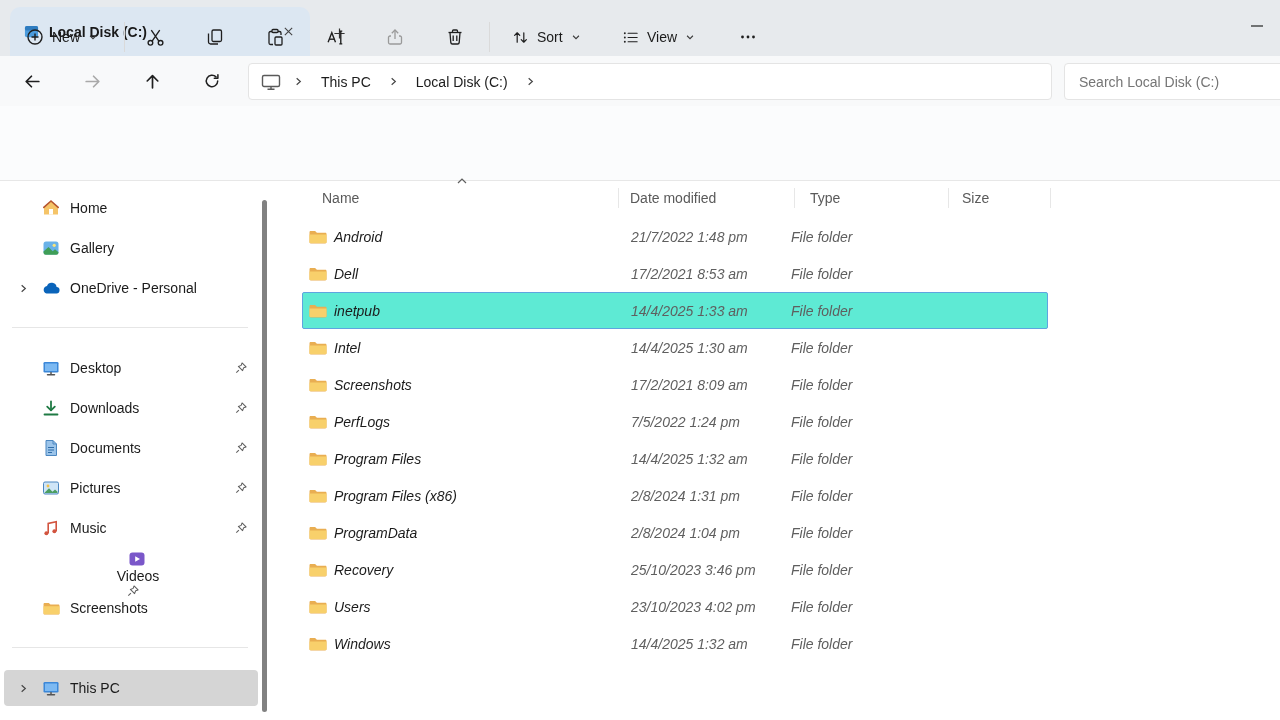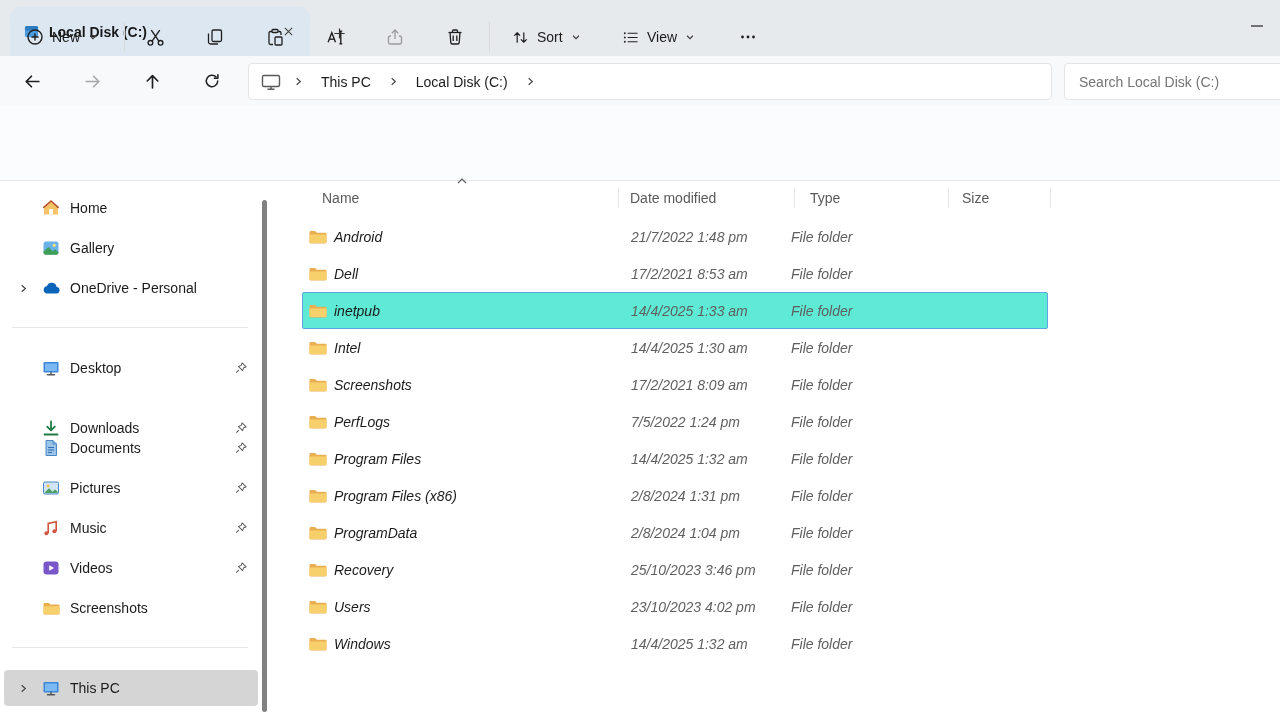--- a/index.html
+++ b/index.html
@@ -278,21 +278,21 @@
         </svg>
     </span>
     <span class="slabel">Desktop</span>
     <span class="pin">
       <svg viewBox="0 0 16 16" width="14" height="14" fill="none" stroke="#5f5f5f" stroke-width="1.2" stroke-linejoin="round">
           <path d="M9.2 2.2 13.8 6.8 11 7.8 9.8 11 5 6.2 8.2 5Z"></path>
           <path d="M5.6 10.4 2.6 13.4"></path>
         </svg>
     </span>
   </div>
-  <div class="sitem" style="top:410px;">
+  <div class="sitem" style="top:390px;">
     <span class="chevslot"></span>
     <span class="sicon">
       <svg viewBox="0 0 18 18" width="18" height="18" fill="none" stroke="#1f7a44" stroke-width="1.8" stroke-linecap="round" stroke-linejoin="round">
           <path d="M9 2.5v8.5"></path>
           <path d="M5.2 7.6 9 11.4l3.8-3.8"></path>
           <path d="M2.5 15.5h13"></path>
         </svg>
     </span>
     <span class="slabel">Downloads</span>
     <span class="pin">
@@ -346,21 +346,21 @@
         </svg>
     </span>
     <span class="slabel">Music</span>
     <span class="pin">
       <svg viewBox="0 0 16 16" width="14" height="14" fill="none" stroke="#5f5f5f" stroke-width="1.2" stroke-linejoin="round">
           <path d="M9.2 2.2 13.8 6.8 11 7.8 9.8 11 5 6.2 8.2 5Z"></path>
           <path d="M5.6 10.4 2.6 13.4"></path>
         </svg>
     </span>
   </div>
-  <div class="sitem" style="top:550px;">
+  <div class="sitem" style="top:550px;flex-direction:column;">
     <span class="chevslot"></span>
     <span class="sicon">
       <svg viewBox="0 0 18 18" width="18" height="18">
           <rect x="1.5" y="2.5" width="15" height="13" rx="3" fill="#7a57c9"></rect>
           <path d="M7.2 6.2v5.6L12 9Z" fill="#fff"></path>
         </svg>
     </span>
     <span class="slabel">Videos</span>
     <span class="pin">
       <svg viewBox="0 0 16 16" width="14" height="14" fill="none" stroke="#5f5f5f" stroke-width="1.2" stroke-linejoin="round">

